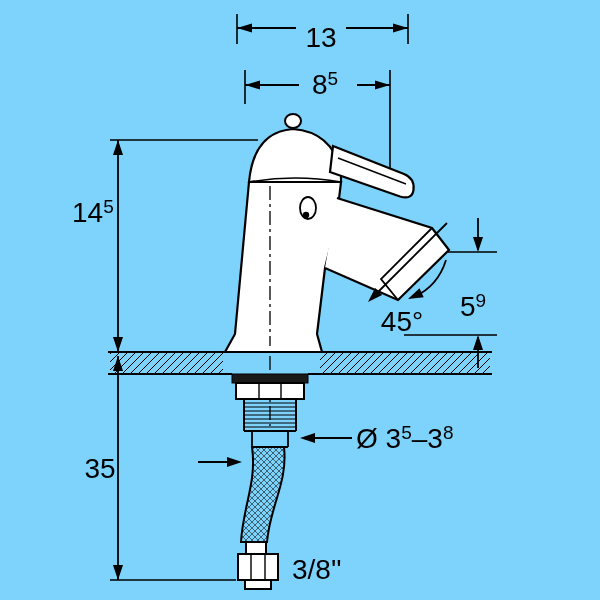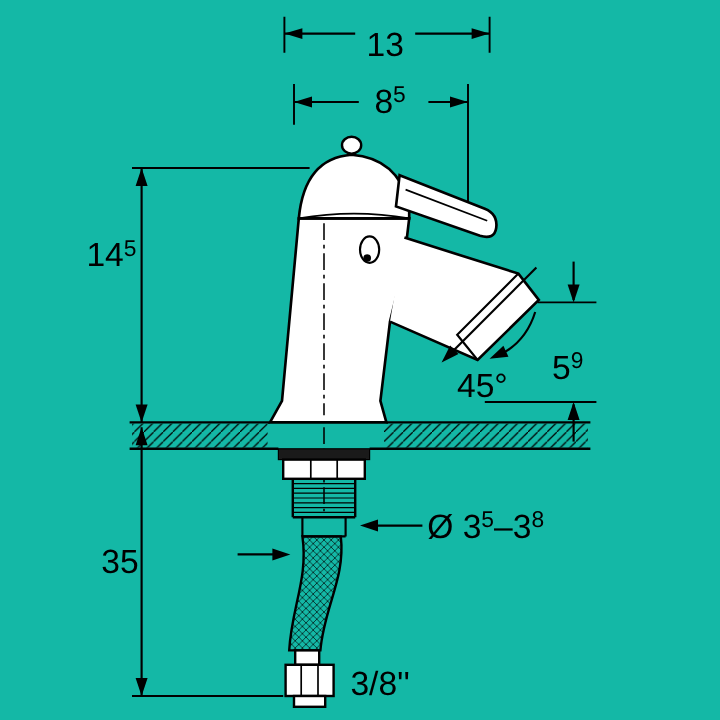--- a/index.html
+++ b/index.html
@@ -1,16 +1,16 @@
 <!DOCTYPE html>
 <html><head>
 <meta charset="utf-8">
 <style>
   html,body{margin:0;padding:0;background:#fff;}
-  .stage{position:relative;width:600px;height:600px;background:#14b8a6;overflow:hidden;}
+  .stage{position:relative;width:600px;height:600px;background:#7dd3fc;overflow:hidden;}
   svg text{font-family:"Liberation Sans","DejaVu Sans",sans-serif;fill:#000;}
 </style>
 </head>
 <body>
 
 <div class="stage">
 <svg width="600" height="600" viewBox="0 0 600 600">
   <defs>
     <pattern id="hatch" width="8" height="8" patternUnits="userSpaceOnUse">
       <path d="M0,8 L8,0" stroke="#000" stroke-width="1" fill="none"></path>

